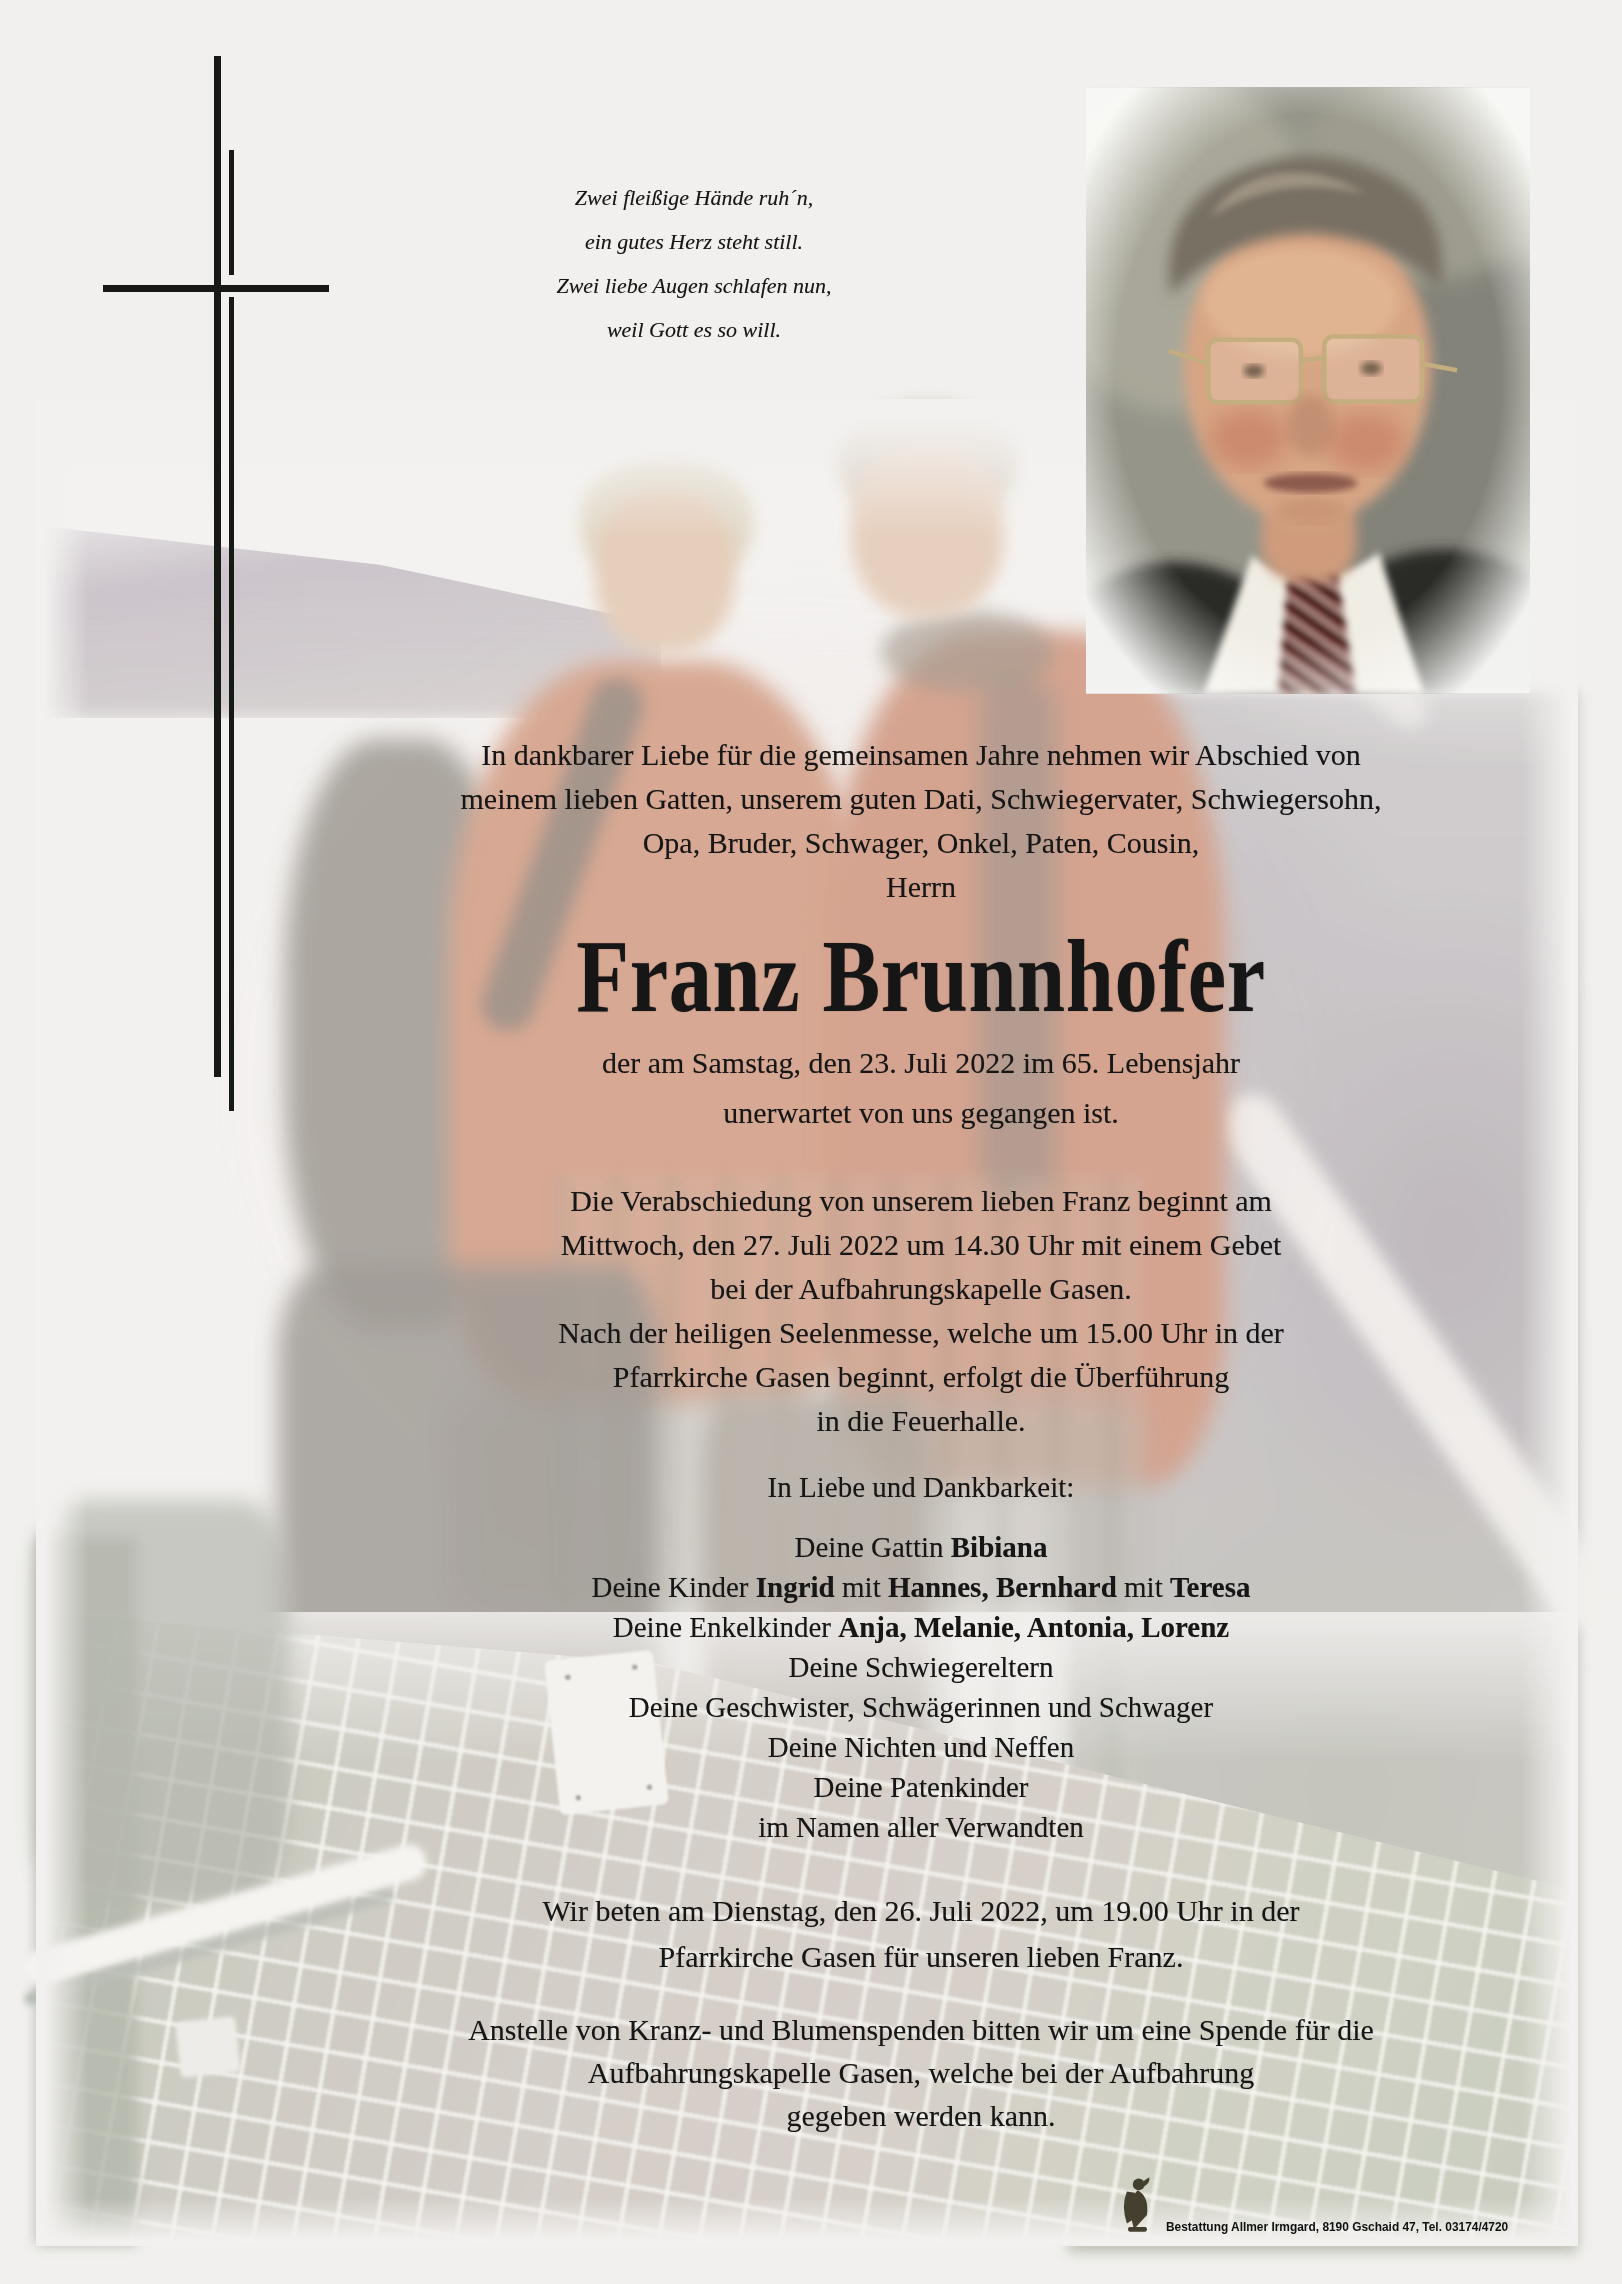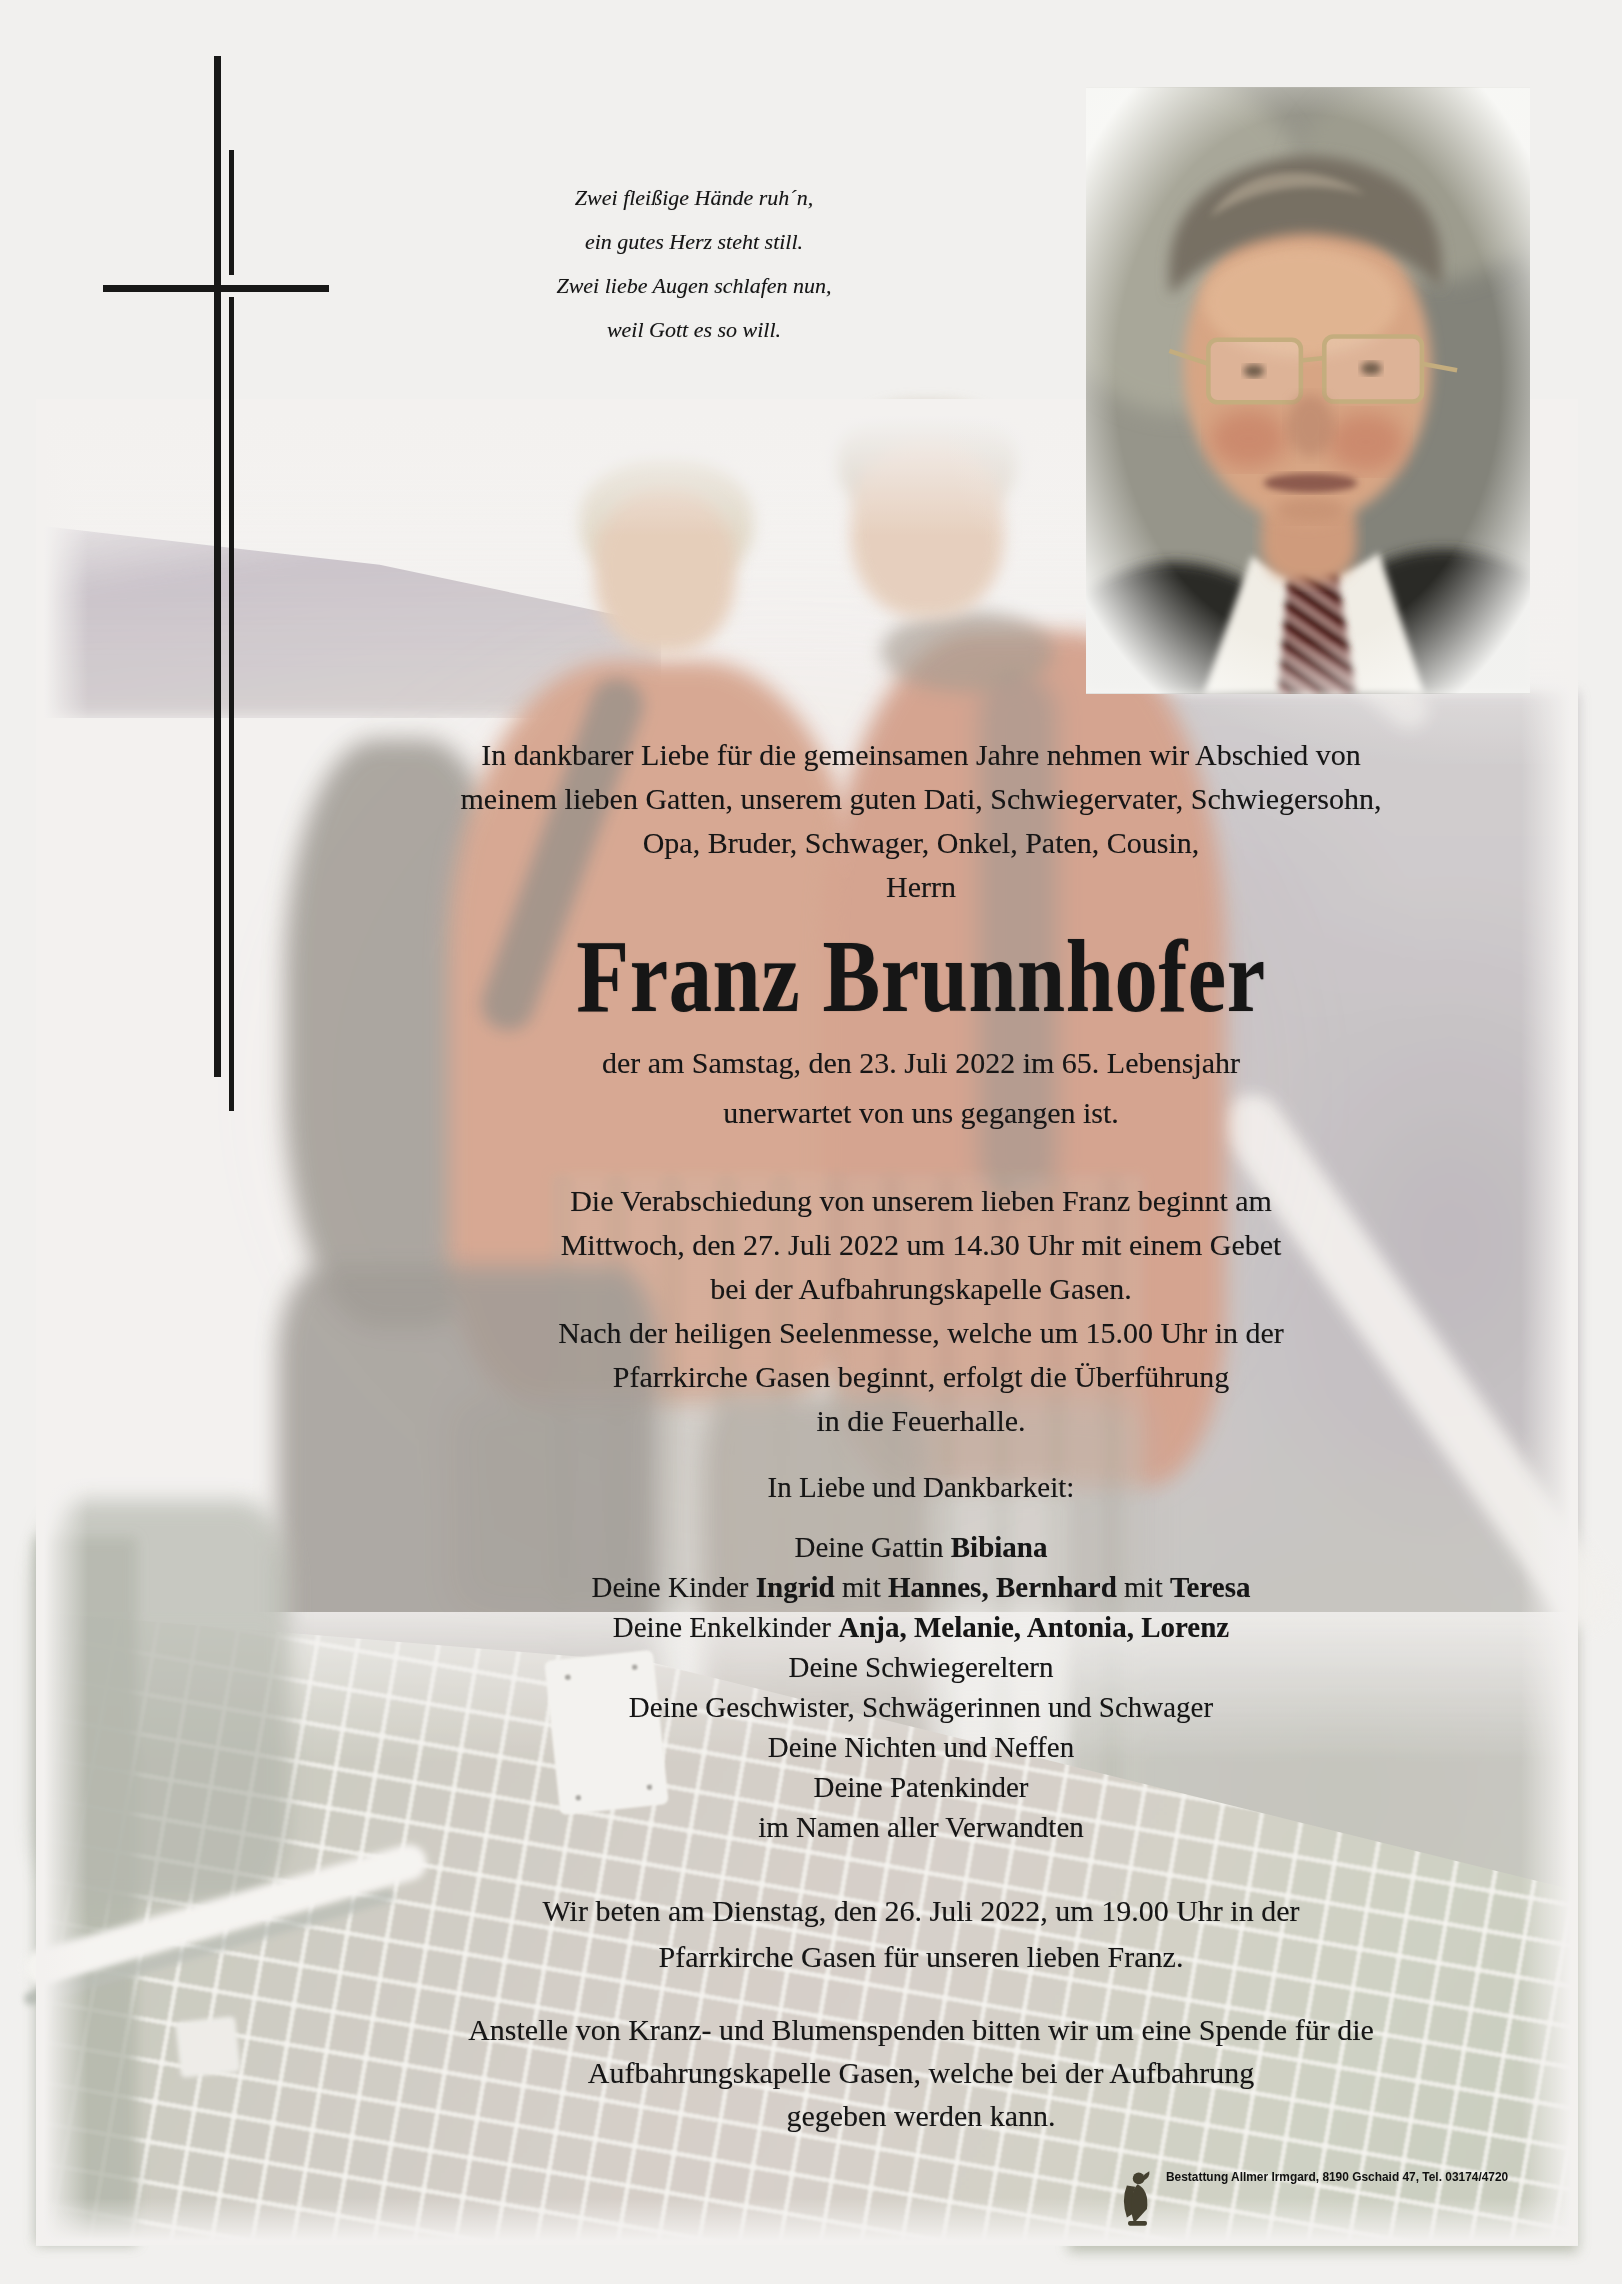--- a/index.html
+++ b/index.html
@@ -114,21 +114,21 @@
   #intro{top:733px; font-size:30px; line-height:44px;}
   #name{top:917px; font-size:103px; font-weight:bold; transform:scaleX(.84); letter-spacing:0.7px;
         text-shadow:0 0 1.3px rgba(25,25,25,.4);}
   #passing{top:1038px; font-size:30px; line-height:50px;}
   #farewell{top:1179px; font-size:30px; line-height:44px;}
   #gr-head{top:1471px; font-size:29px;}
   #family{top:1527px; font-size:29px; line-height:40px;}
   #family .b{font-weight:bold;}
   #prayer{top:1888px; font-size:30px; line-height:46px;}
   #donation{top:2008px; font-size:30px; line-height:43px;}
-  #footer{position:absolute; left:1118px; top:2169px; height:65px; z-index:3; display:flex; align-items:flex-start;}
+  #footer{position:absolute; left:1118px; top:2169px; height:65px; z-index:3; display:flex; align-items:flex-end;}
   #footer-logo{width:39px; height:59px; margin-right:9px;}
   #footer-text{font-family:"Liberation Sans", sans-serif; font-weight:bold; font-size:13.7px;
                color:#101010; transform:scaleX(.87); transform-origin:left center; white-space:nowrap;}
 </style>
 </head>
 <body>
 
 <div class="page">
 
   <div id="photo">

